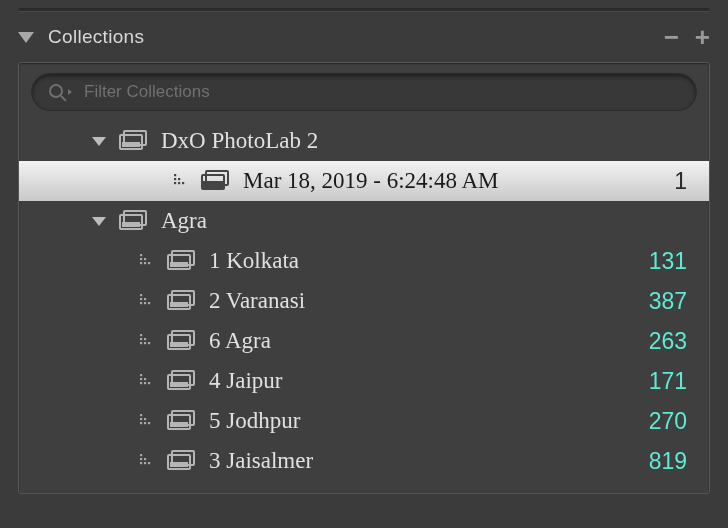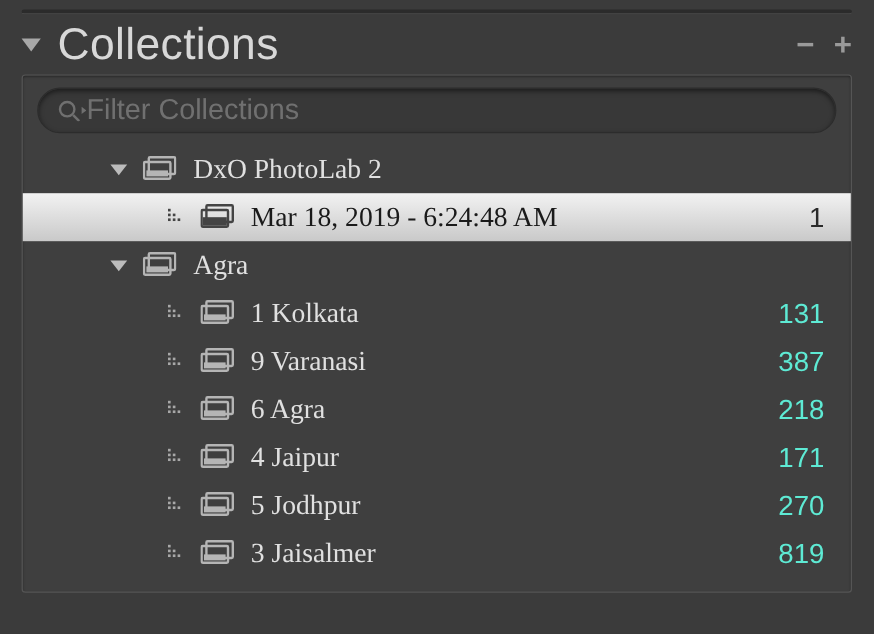--- a/index.html
+++ b/index.html
@@ -34,21 +34,21 @@
   }
   .panel-header .disclosure {
     width: 0; height: 0;
     border-left: 8px solid transparent;
     border-right: 8px solid transparent;
     border-top: 11px solid #a8a8a8;
     margin-right: 14px;
     cursor: pointer;
   }
   .panel-header .title {
-    font-size: 37px;
+    font-size: 19px;
     font-weight: 400;
     letter-spacing: 0.3px;
     flex: 1;
     color: #d8d8d8;
   }
   .panel-header .hdr-btn {
     font-size: 26px;
     font-weight: 700;
     color: #9a9a9a;
     margin-left: 16px;
@@ -73,22 +73,22 @@
     background: #383838;
     border: 1px solid #2c2c2c;
     box-shadow: inset 0 2px 4px rgba(0,0,0,0.5);
     display: flex;
     align-items: center;
     padding: 0 16px;
     cursor: text;
   }
   .filter svg { flex-shrink: 0; }
   .filter .placeholder {
-    margin-left: 0;
-    font-size: 24px;
+    margin-left: 12px;
+    font-size: 17px;
     color: #707070;
     font-style: normal;
   }
   .tree { }
   .row {
     display: flex;
     align-items: center;
     height: 40px;
     padding-right: 22px;
     font-size: 23px;
@@ -98,20 +98,21 @@
   .row .indent { flex-shrink: 0; }
   .row .label { flex: 1; white-space: nowrap; overflow: hidden; font-family: Liberation Serif, serif; }
   .row .count {
     color: #5eead4;
     font-size: 23px;
     font-variant-numeric: tabular-nums;
   }
   .row.selected {
     background: linear-gradient(to bottom, #f2f2f2, #c9c9c9);
     color: #1a1a1a;
+    padding-left: 34px;
   }
   .row.selected .count { color: #2a2a2a; }
   .row.selected .dots-icon rect { fill: #444; }
   .row.selected .set-icon rect { stroke: #444; }
   .row.selected .set-icon .fillrect { fill: #444; }
 
   
   .tri-down, .tri-right {
     width: 16px; height: 16px;
     display: inline-flex;
@@ -242,40 +243,40 @@
             <rect x="5" y="5" width="2.2" height="2.2"></rect>
             <rect x="1" y="9" width="2.2" height="2.2"></rect>
             <rect x="5" y="9" width="2.2" height="2.2"></rect>
             <rect x="9" y="9" width="2.2" height="2.2"></rect>
           </svg>
           <svg class="set-icon" viewBox="0 0 28 22">
             <rect x="5" y="1" width="22" height="14" rx="1"></rect>
             <rect x="1" y="5" width="22" height="14" rx="1"></rect>
             <rect class="fillrect" x="3" y="12" width="18" height="5"></rect>
           </svg>
-          <span class="label">9 Varanasi</span>
+          <span class="label">2 Varanasi</span>
           <span class="count">387</span>
         </div>
         <div class="row">
           <span class="indent" style="width: 120px;"></span>
           <svg class="dots-icon" viewBox="0 0 16 16">
             <rect x="1" y="1" width="2.2" height="2.2"></rect>
             <rect x="1" y="5" width="2.2" height="2.2"></rect>
             <rect x="5" y="5" width="2.2" height="2.2"></rect>
             <rect x="1" y="9" width="2.2" height="2.2"></rect>
             <rect x="5" y="9" width="2.2" height="2.2"></rect>
             <rect x="9" y="9" width="2.2" height="2.2"></rect>
           </svg>
           <svg class="set-icon" viewBox="0 0 28 22">
             <rect x="5" y="1" width="22" height="14" rx="1"></rect>
             <rect x="1" y="5" width="22" height="14" rx="1"></rect>
             <rect class="fillrect" x="3" y="12" width="18" height="5"></rect>
           </svg>
           <span class="label">6 Agra</span>
-          <span class="count">218</span>
+          <span class="count">263</span>
         </div>
         <div class="row">
           <span class="indent" style="width: 120px;"></span>
           <svg class="dots-icon" viewBox="0 0 16 16">
             <rect x="1" y="1" width="2.2" height="2.2"></rect>
             <rect x="1" y="5" width="2.2" height="2.2"></rect>
             <rect x="5" y="5" width="2.2" height="2.2"></rect>
             <rect x="1" y="9" width="2.2" height="2.2"></rect>
             <rect x="5" y="9" width="2.2" height="2.2"></rect>
             <rect x="9" y="9" width="2.2" height="2.2"></rect>

